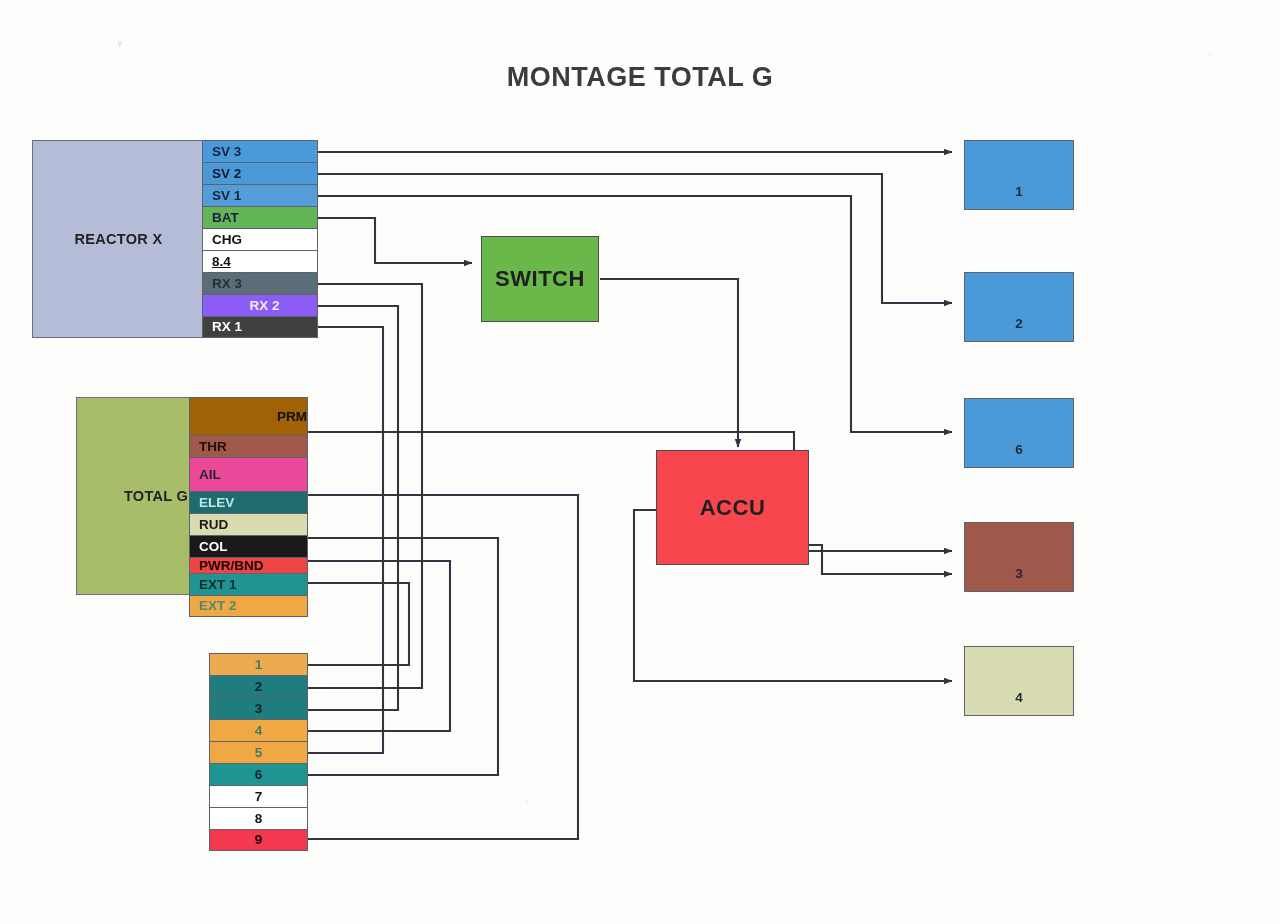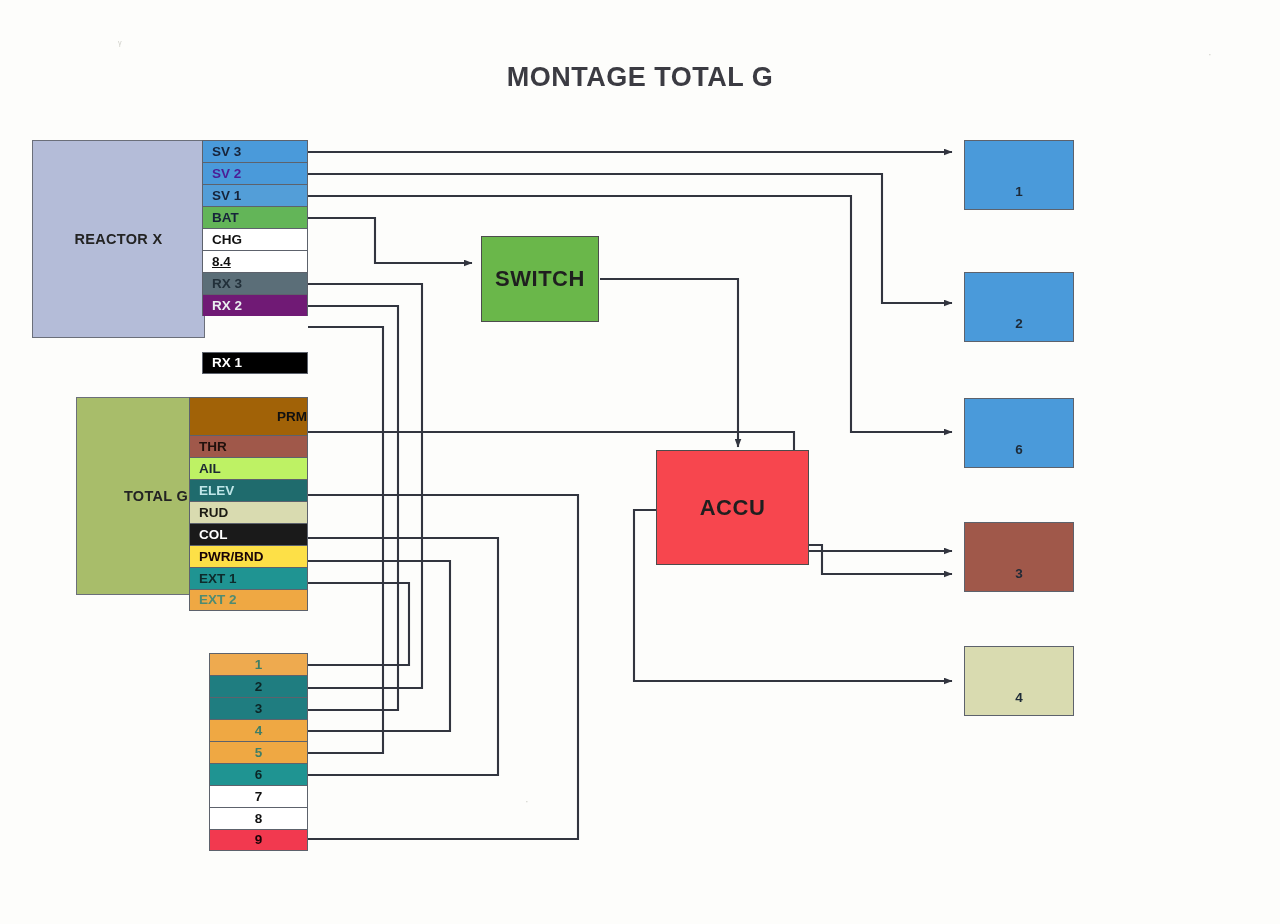--- a/index.html
+++ b/index.html
@@ -111,75 +111,75 @@
       <path d="M809,545 L822,545 L822,574 L952,574" marker-end="url(#ah)"></path>
 
       <path d="M656,510 L634,510 L634,681 L952,681" marker-end="url(#ah)"></path>
     </g>
   </svg>
 
   <div class="device" style="left:32px;top:140px;width:276px;height:198px;">
     <div class="body" style="width:171px;background:#b4bcd8;">
       <div class="dlabel">REACTOR X</div>
     </div>
-    <div class="ports" style="left:170px;width:106px;">
+    <div class="ports" style="left:170px;width:116px;">
       <div class="port" style="height:22px;background:#4a9ada;color:#17243a;">
           <span>SV 3</span>
         </div>
-      <div class="port" style="height:22px;background:#4a9ada;color:#4c1d95;">
+      <div class="port" style="height:22px;background:#4a9ada;color:#0f172a;">
           <span>SV 2</span>
         </div>
       <div class="port" style="height:22px;background:#539ed8;color:#17243a;">
           <span>SV 1</span>
         </div>
       <div class="port" style="height:22px;background:#63b558;color:#17243a;">
           <span>BAT</span>
         </div>
       <div class="port" style="height:22px;background:#ffffff;color:#111111;">
           <span>CHG</span>
         </div>
       <div class="port" style="height:22px;background:#ffffff;color:#111111;text-decoration:underline;">
           <span>8.4</span>
         </div>
       <div class="port" style="height:22px;background:#5b6e78;color:#22303a;">
           <span>RX 3</span>
         </div>
-      <div class="port" style="height:22px;background:#701a75;color:#e9eef0;">
+      <div class="port" style="height:22px;background:#8b5cf6;color:#e9eef0;justify-content:center;">
           <span>RX 2</span>
         </div>
-      <div class="port" style="height:22px;background:#000000;color:#ffffff;margin-top:36px;">
+      <div class="port" style="height:22px;background:#404040;color:#ffffff;">
           <span>RX 1</span>
         </div>
     </div>
   </div>
 
   <div class="device" style="left:32px;top:397px;width:276px;height:198px;">
     <div class="body" style="width:158px;background:#a8bd6a;margin-left:44px;">
       <div class="dlabel">TOTAL G</div>
     </div>
     <div class="ports" style="left:157px;width:119px;">
       <div class="port" style="height:38px;background:#a16207;color:#111111;justify-content:flex-end;">
           <span>PRM</span>
         </div>
       <div class="port" style="height:22px;background:#a0584a;color:#21100c;">
           <span>THR</span>
         </div>
-      <div class="port" style="height:22px;background:#bef264;color:#1d2a33;">
+      <div class="port" style="height:34px;background:#ec4899;color:#1d2a33;">
           <span>AIL</span>
         </div>
       <div class="port" style="height:22px;background:#1f6b6d;color:#bfe6e8;">
           <span>ELEV</span>
         </div>
       <div class="port" style="height:22px;background:#d9dbb0;color:#1a1a12;">
           <span>RUD</span>
         </div>
       <div class="port" style="height:22px;background:#1a1a1a;color:#ffffff;">
           <span>COL</span>
         </div>
-      <div class="port" style="height:22px;background:#fde047;color:#180306;">
+      <div class="port" style="height:16px;background:#ef4444;color:#180306;">
           <span>PWR/BND</span>
         </div>
       <div class="port" style="height:22px;background:#1f9492;color:#0d2b2b;">
           <span>EXT 1</span>
         </div>
       <div class="port" style="height:22px;background:#efa843;color:#4f8b72;">
           <span>EXT 2</span>
         </div>
     </div>
   </div>

